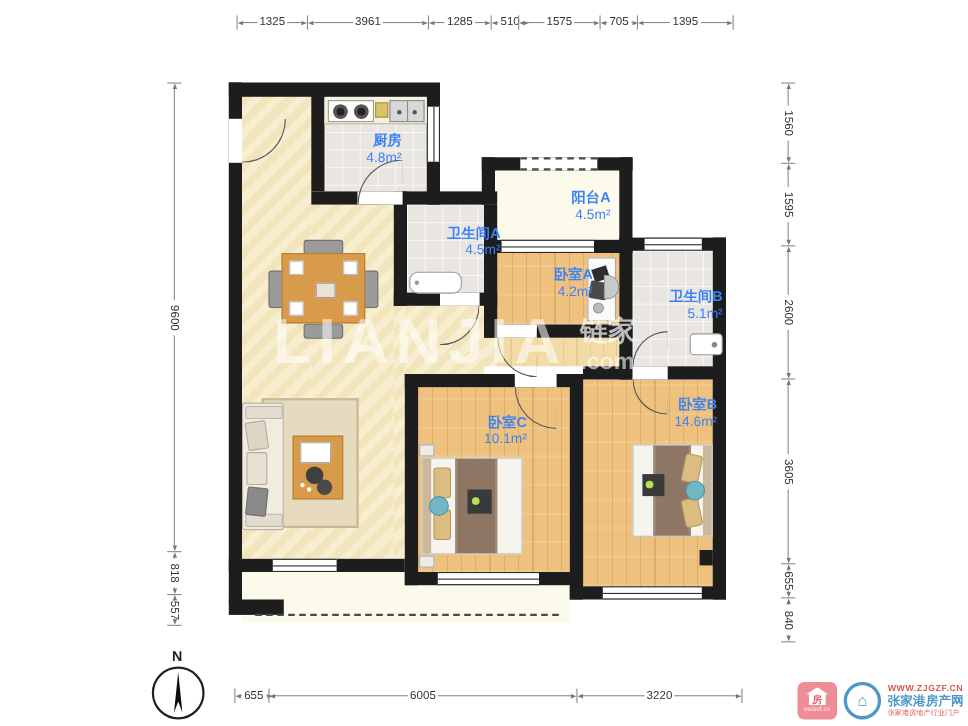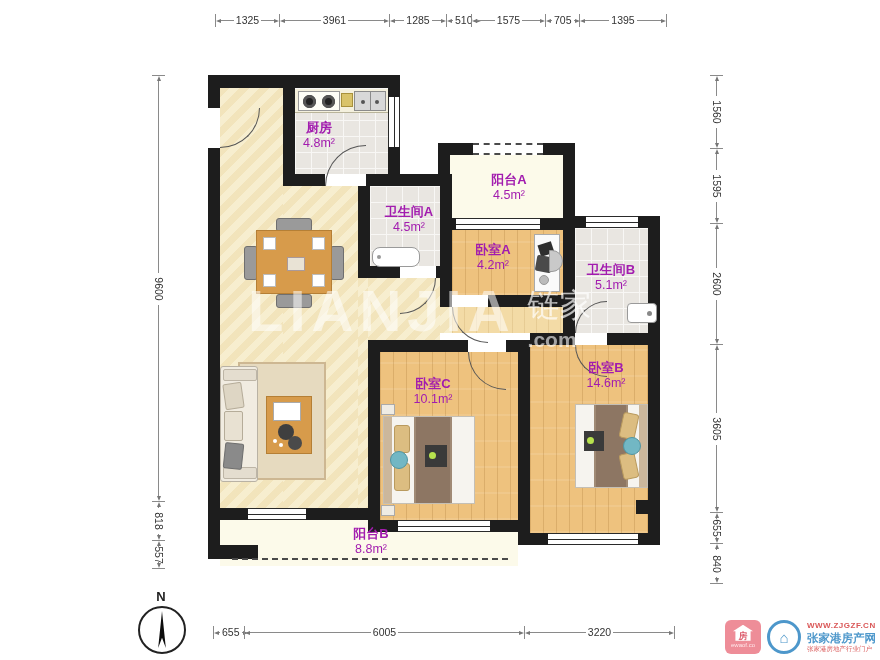--- a/index.html
+++ b/index.html
@@ -38,32 +38,32 @@
   .win.v{border-left:1.5px solid #2a2a2a;border-right:1.5px solid #2a2a2a;box-sizing:border-box;}
   .win.v::after{content:"";position:absolute;top:0;bottom:0;left:50%;width:1px;background:#2a2a2a;}
   .dashed-open{position:absolute;background:#fff;border-top:2px dashed #4a4a4a;border-bottom:2px dashed #4a4a4a;box-sizing:border-box;z-index:3;}
   .dash-line{position:absolute;height:0;border-top:2px dashed #4a4a4a;z-index:3;}
   .arc{position:absolute;z-index:4;box-sizing:border-box;}
   .arc-tlc{border-top:1.3px solid #555;border-left:1.3px solid #555;border-top-left-radius:100%;}
   .arc-brc{border-bottom:1.3px solid #555;border-right:1.3px solid #555;border-bottom-right-radius:100%;}
   .arc-blc{border-bottom:1.3px solid #555;border-left:1.3px solid #555;border-bottom-left-radius:100%;}
   
   .fur{position:absolute;z-index:3;box-sizing:border-box;}
-  .room-label{position:absolute;z-index:5;width:92px;text-align:center;color:#a21caf;}
+  .room-label{position:absolute;z-index:5;width:92px;text-align:right;color:#3b82f6;}
   .room-label .rname{font-size:13px;font-weight:700;line-height:1.2;}
   .room-label .rarea{font-size:12.5px;font-weight:500;line-height:1.25;}
   
   .compass-n{position:absolute;left:150px;top:589px;width:22px;text-align:center;font-size:13px;font-weight:700;color:#222;z-index:2;}
   .compass-circle{position:absolute;left:138px;top:606px;width:44px;height:44px;border:2px solid #222;border-radius:50%;background:#fff;z-index:2;}
   .needle{position:absolute;left:16px;top:3px;width:12px;height:37px;background:#0d0d0d;clip-path:polygon(50% 0%,18% 100%,50% 72%,82% 100%);}
   
   .wm{position:absolute;left:248px;top:282px;display:flex;align-items:flex-start;gap:12px;z-index:6;pointer-events:none;}
   .wm-big{font-size:58px;font-weight:700;letter-spacing:6px;color:rgba(255,255,255,.55);line-height:1;}
   .wm-col{display:flex;flex-direction:column;margin-top:2px;}
-  .wm-cn{font-size:32px;font-weight:400;color:rgba(255,255,255,.7);}
+  .wm-cn{font-size:25px;font-weight:700;color:rgba(255,255,255,.7);}
   .wm-com{font-size:21px;font-weight:700;color:rgba(255,255,255,.6);}
   .logos{position:absolute;right:4px;bottom:6px;display:flex;align-items:center;gap:6px;z-index:7;opacity:.85;}
   .logo-pink{width:36px;height:34px;border-radius:6px;background:rgba(231,98,113,.85);display:flex;flex-direction:column;align-items:center;justify-content:center;color:#fff;}
   .logo-pink .house{width:20px;height:16px;background:#fff;clip-path:polygon(50% 0%,100% 40%,88% 40%,88% 100%,12% 100%,12% 40%,0% 40%);display:flex;align-items:flex-end;justify-content:center;color:#d9475a;font-size:9px;font-weight:700;line-height:1;}
   .logo-pink .sub{font-size:6px;color:#ffe3e7;line-height:1.4;}
   .logo-blue{width:28px;height:28px;border-radius:50%;border:3px solid #2f86c2;background:#fff;display:flex;align-items:center;justify-content:center;color:#2f86c2;font-size:15px;font-weight:700;}
   .logo-text{display:flex;flex-direction:column;line-height:1.25;}
   .lt1{font-size:8px;font-weight:700;color:#d33a3a;letter-spacing:.5px;}
   .lt2{font-size:11.5px;font-weight:700;color:#2f86c2;}
   .lt3{font-size:6.5px;color:#d33a3a;}
@@ -365,24 +365,20 @@
       <div class="rarea">5.1m²</div>
   </div>
   <div class="room-label" style="left:387px;top:376px;">
     <div class="rname">卧室C</div>
       <div class="rarea">10.1m²</div>
   </div>
   <div class="room-label" style="left:560px;top:360px;">
     <div class="rname">卧室B</div>
       <div class="rarea">14.6m²</div>
   </div>
-  <div class="room-label" style="left:325px;top:526px;">
-    <div class="rname">阳台B</div>
-      <div class="rarea">8.8m²</div>
-  </div>
 
   <div class="wm">
     <span class="wm-big">LIANJIA</span>
     <span class="wm-col">
       <span class="wm-cn">链家</span>
       <span class="wm-com">.com</span>
     </span>
   </div>
 
   <div class="logos">

